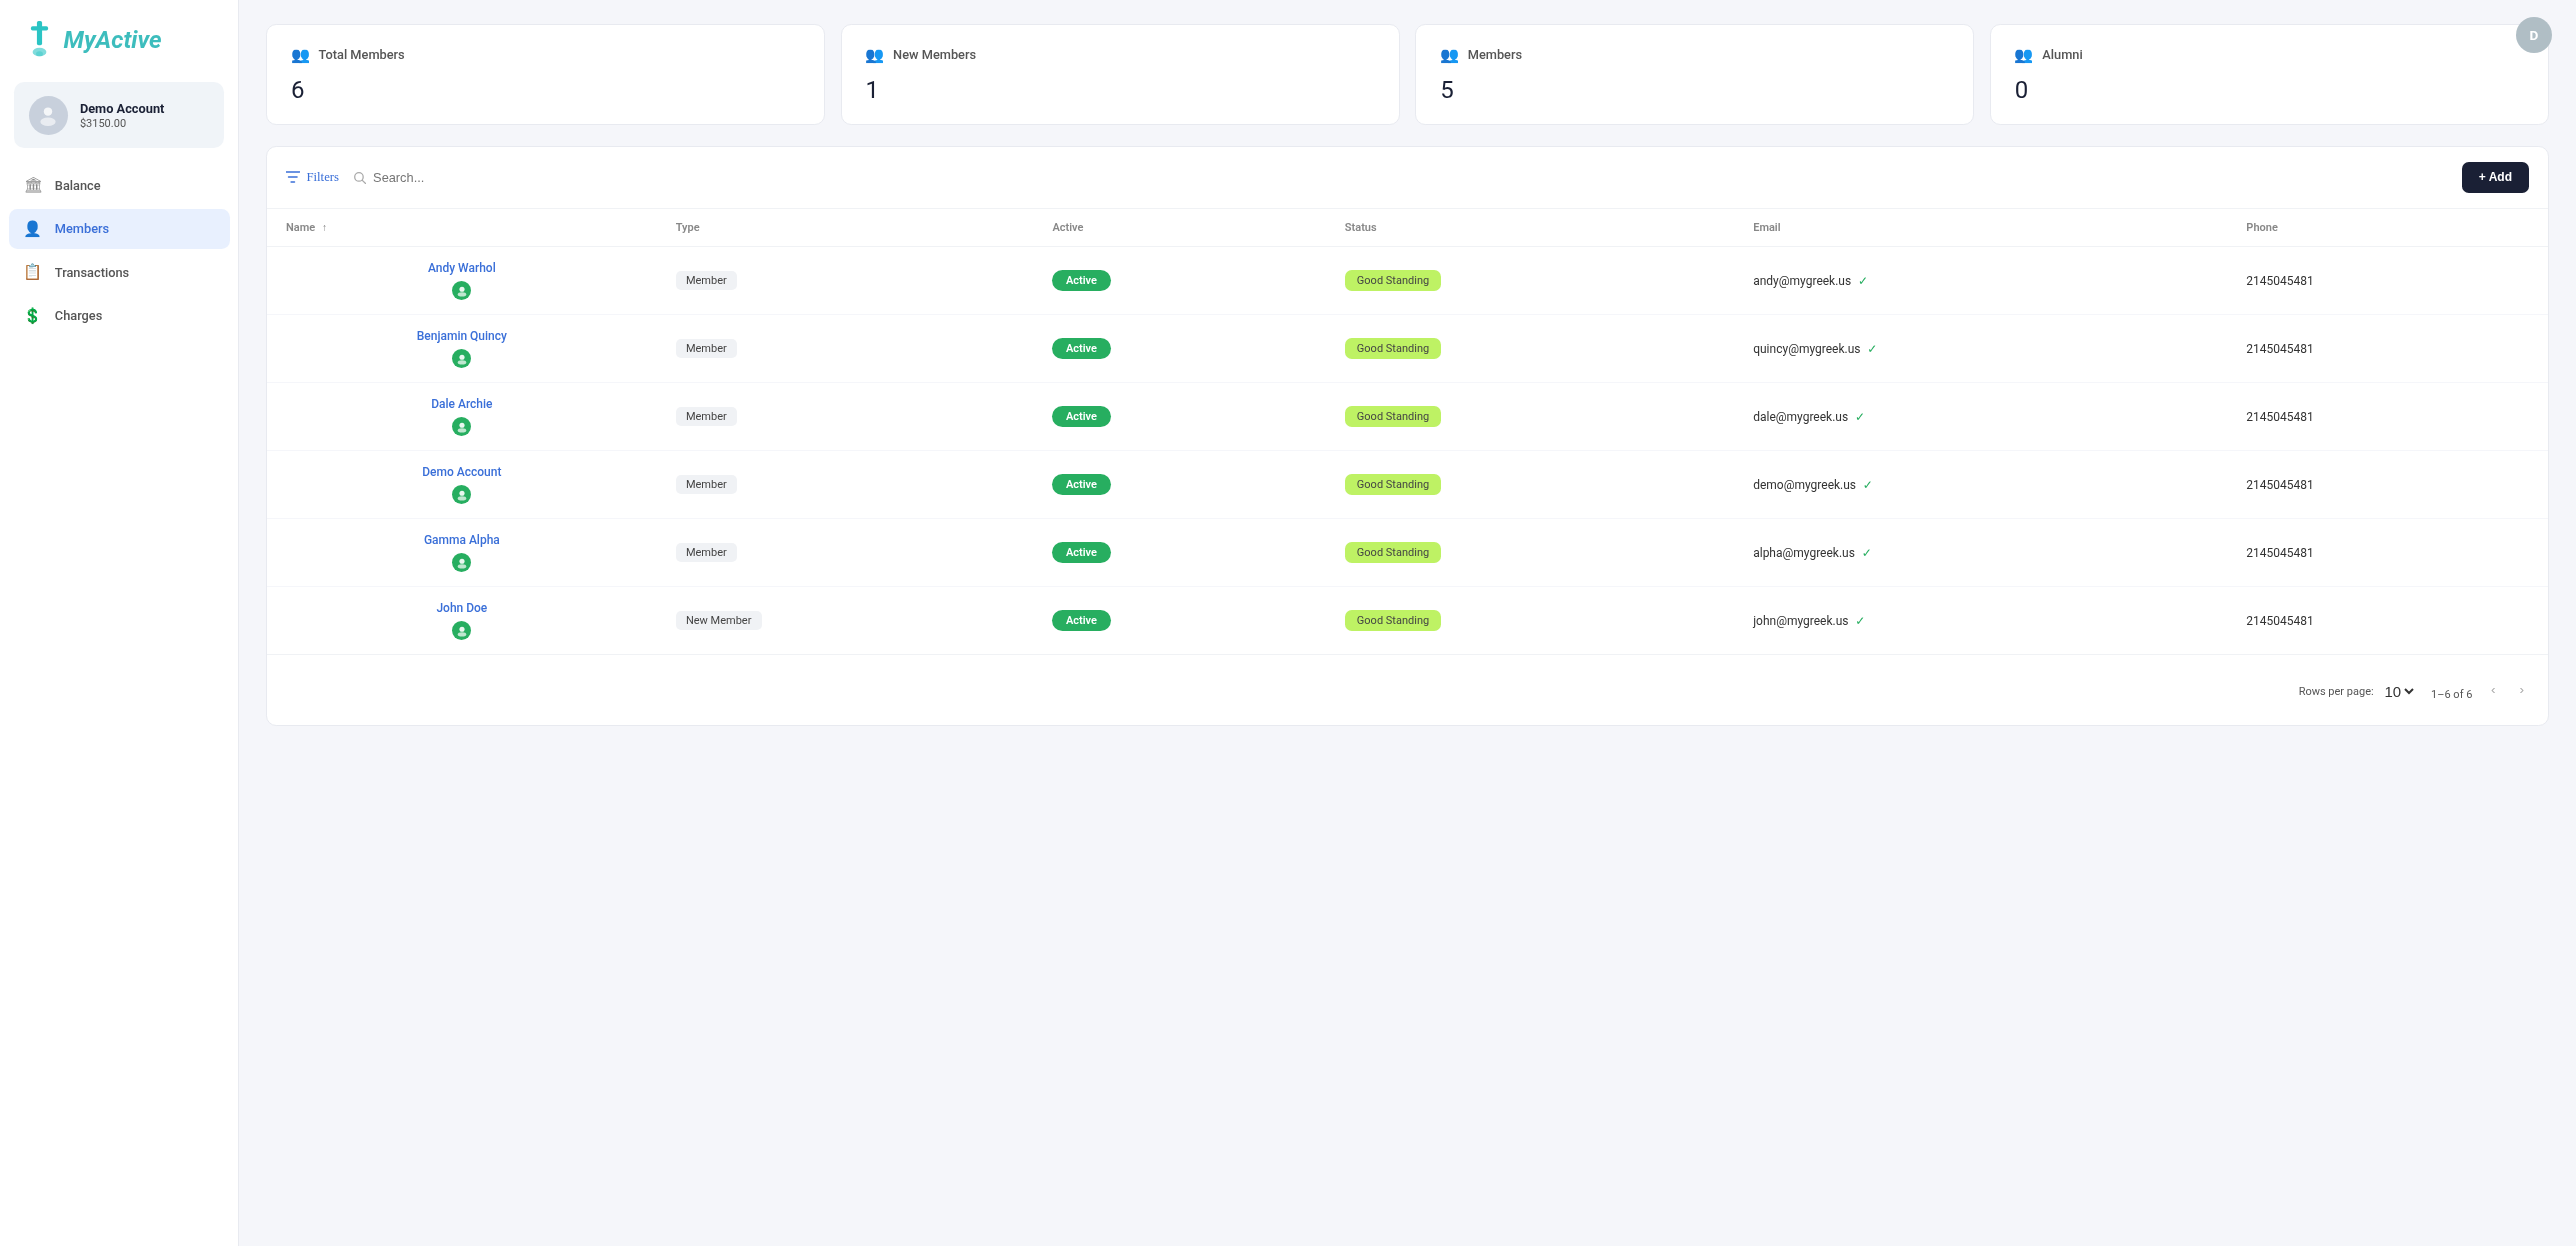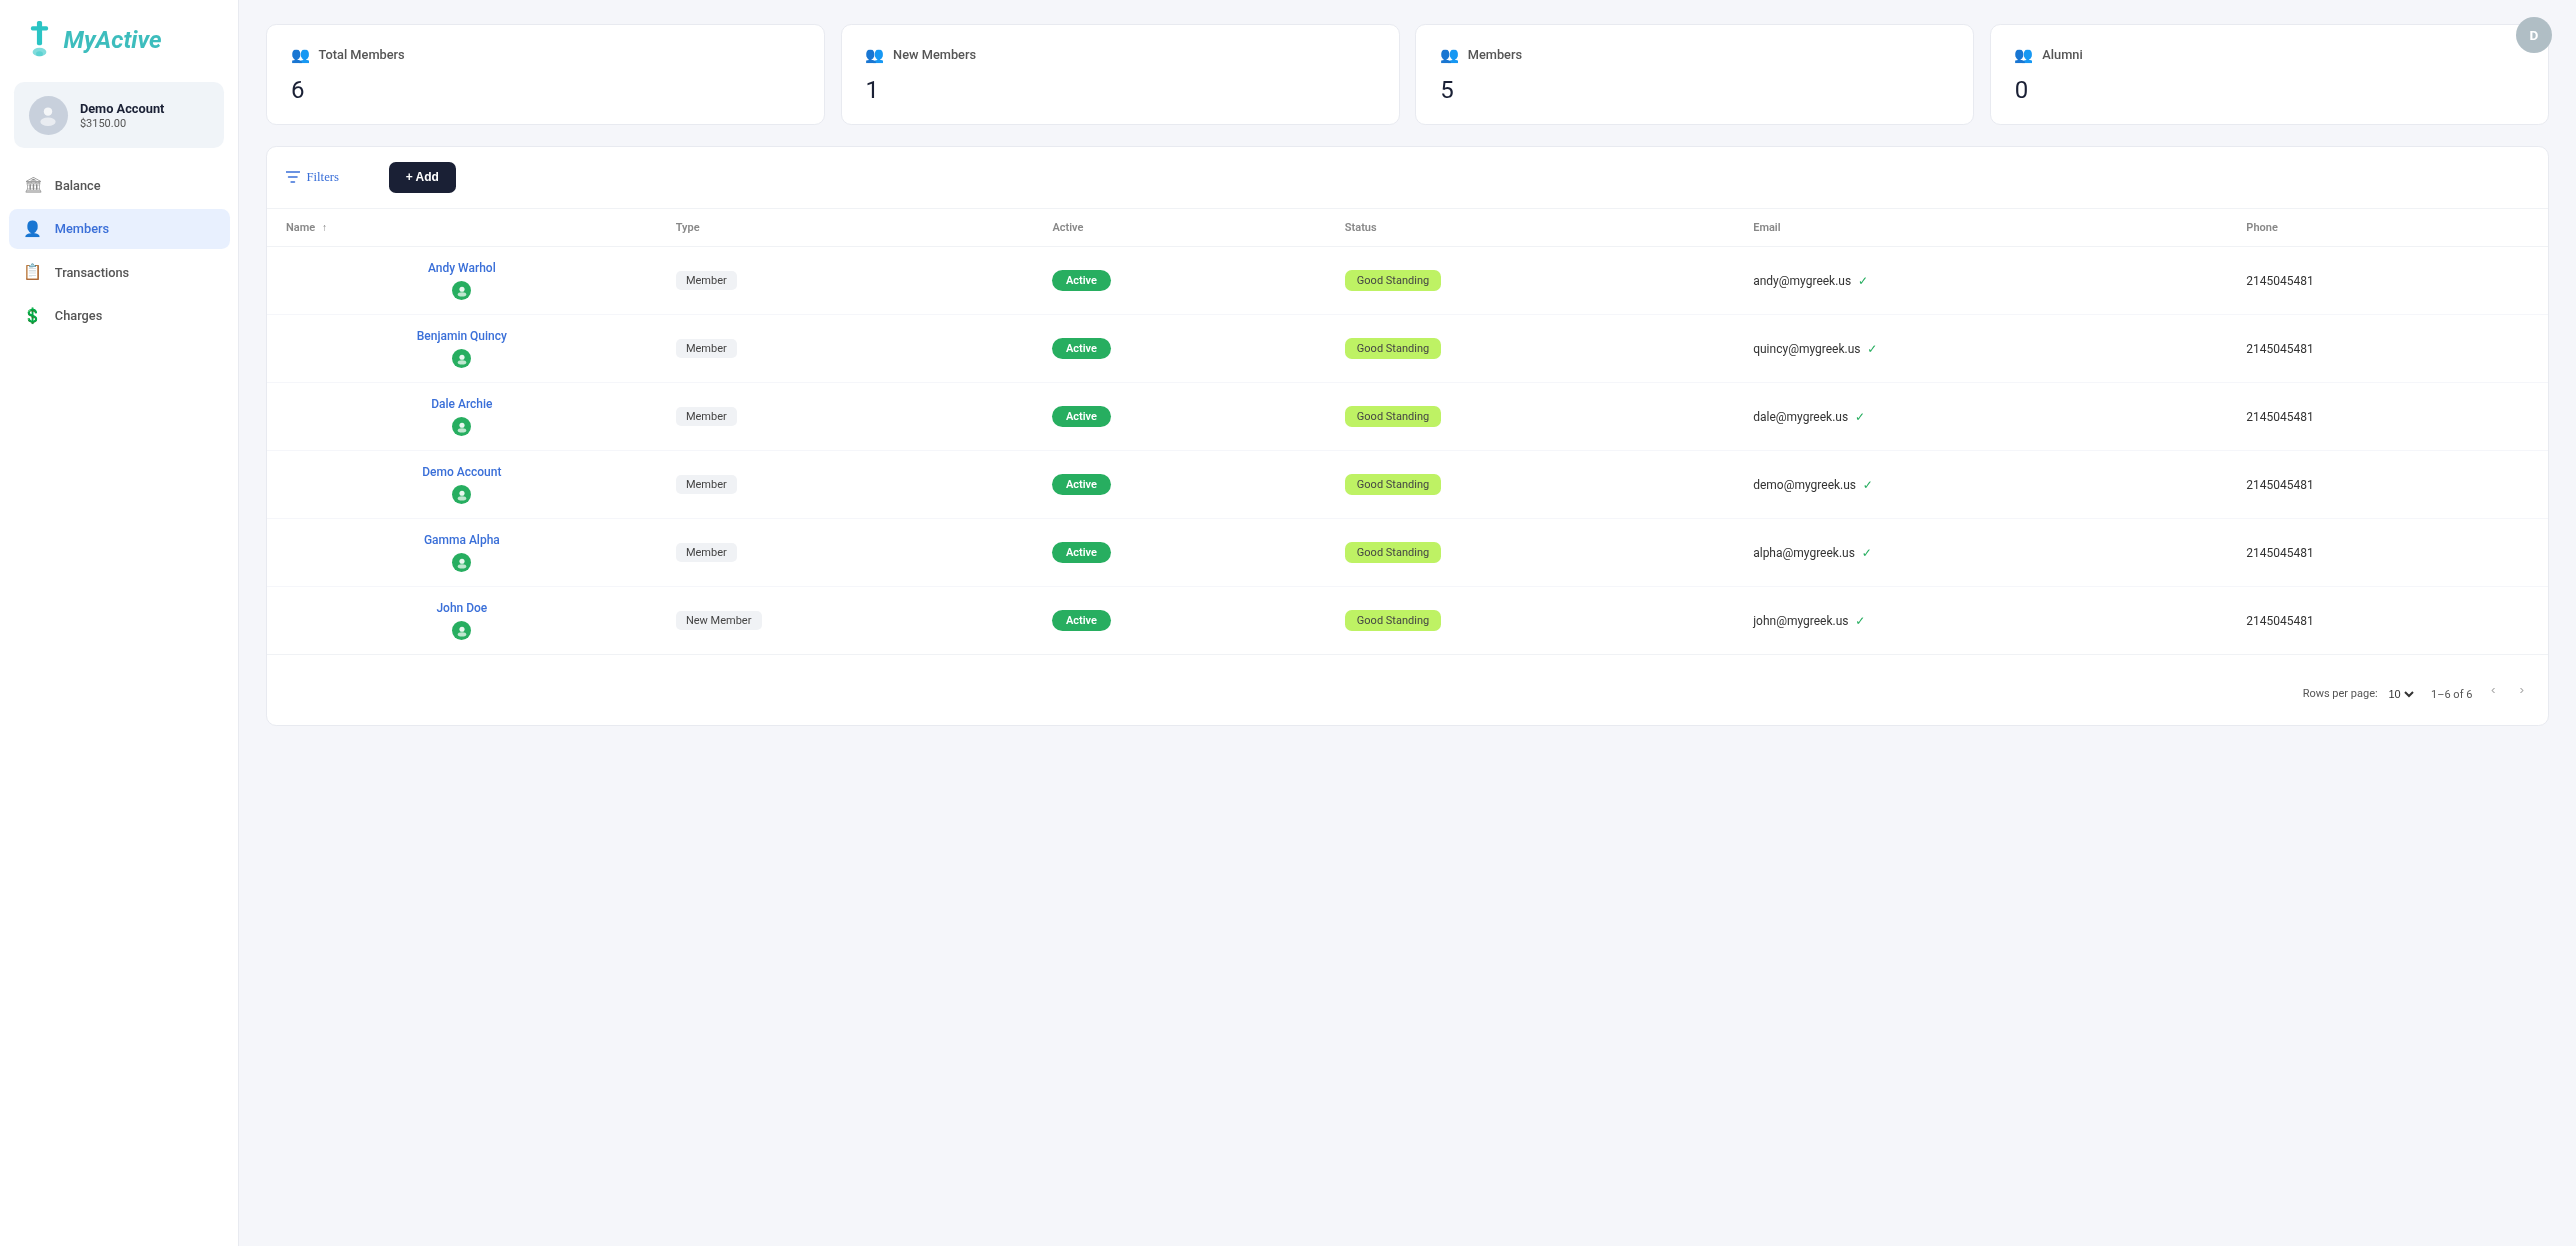--- a/index.html
+++ b/index.html
@@ -291,21 +291,21 @@
       color: #555;
     }
     .rows-per-page {
       display: flex;
       align-items: center;
       gap: 6.8px;
     }
     .rows-select {
       border: none;
       background: transparent;
-      font-size: 11px;
+      font-size: 15px;
       color: #333;
       cursor: pointer;
     }
     .page-info { color: #555; }
     .page-nav-btn {
       background: none;
       border: none;
       cursor: pointer;
       color: #aaa;
       font-size: 13.6px;
@@ -401,20 +401,27 @@
   </div>
 
   <div class="table-card">
     <div class="table-toolbar">
       <button class="filter-btn">
         <svg width="13.6" height="12" viewBox="0 0 16 14" fill="none">
             <path d="M0 1h16M3 7h10M6 13h4" stroke="#3a6fd8" stroke-width="1.8" stroke-linecap="round"></path>
           </svg>
         <span>Filters</span>
       </button>
+      <div class="search-wrapper">
+        <svg width="13.6" height="13.6" viewBox="0 0 16 16" fill="none">
+            <circle cx="7" cy="7" r="5" stroke="#aaa" stroke-width="1.5"></circle>
+            <line x1="11" y1="11" x2="15" y2="15" stroke="#aaa" stroke-width="1.5" stroke-linecap="round"></line>
+          </svg>
+        <input type="text" class="search-input" placeholder="Search..." style="">
+      </div>
       <button class="add-btn">+ Add</button>
     </div>
 
     <table class="members-table">
       <thead>
         <tr>
           <th>
             <div class="th-name">
               <span>Name</span>
               <span class="sort-icon">↑</span>

